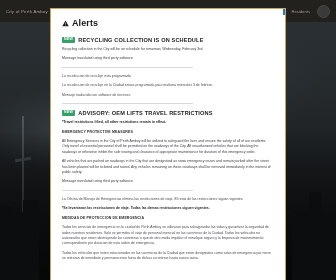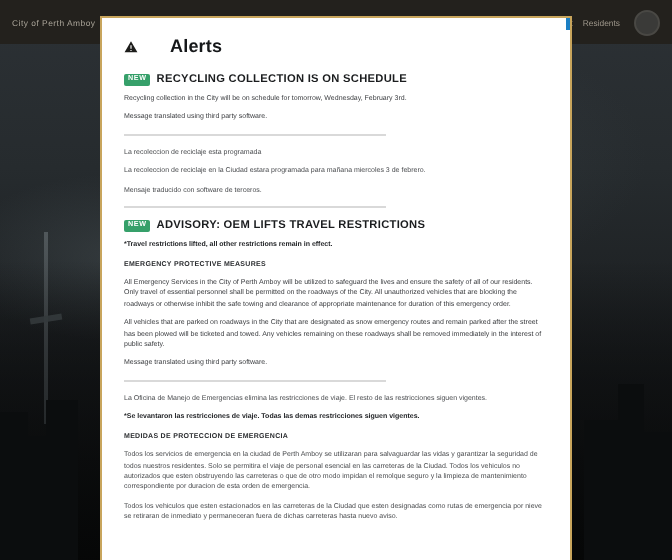--- a/index.html
+++ b/index.html
@@ -125,21 +125,21 @@
     text-align: center;
     padding: 0;
     cursor: pointer;
     z-index: 30;
     font-family: "Liberation Sans", sans-serif;
   }
 
   .modal-title {
     display: flex;
     align-items: center;
-    gap: 16px;
+    gap: 3px;
     margin: 0 0 9px 0;
   }
   .modal-title .warn-icon {
     width: 7px;
     height: 7px;
     flex: 0 0 auto;
     color: #1d1d1b;
   }
   .modal-title h1 {
     margin: 0;

